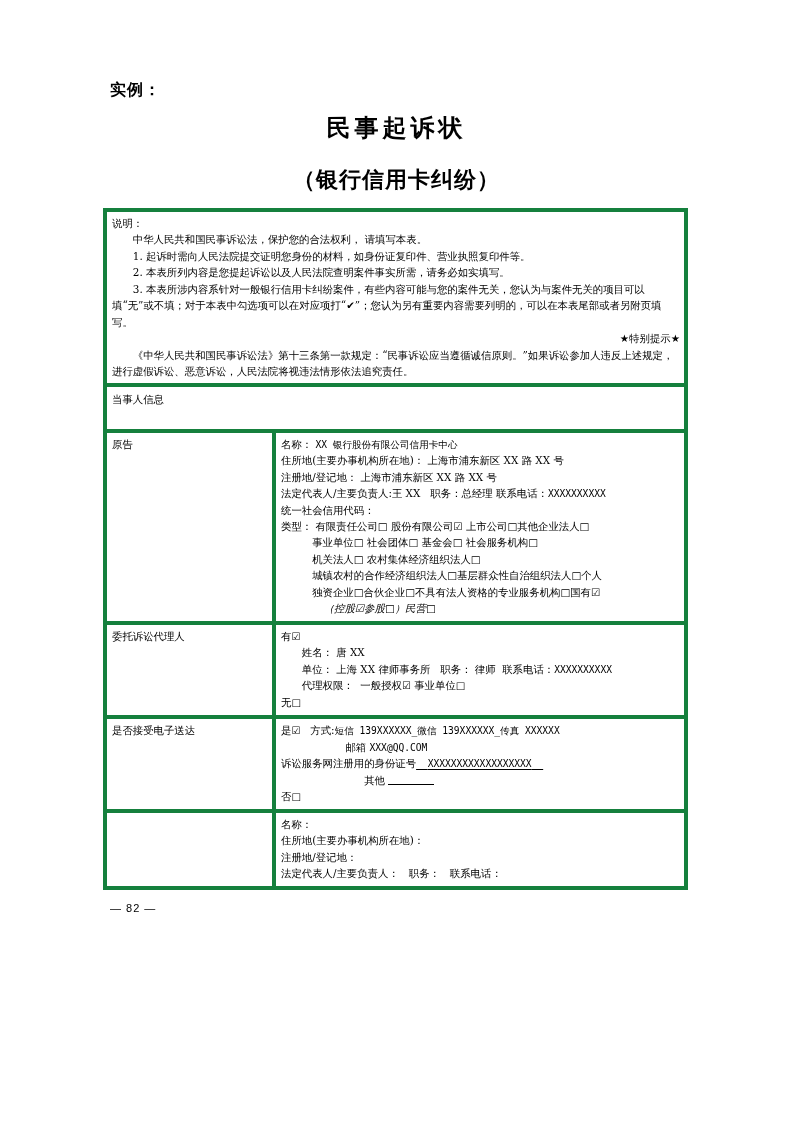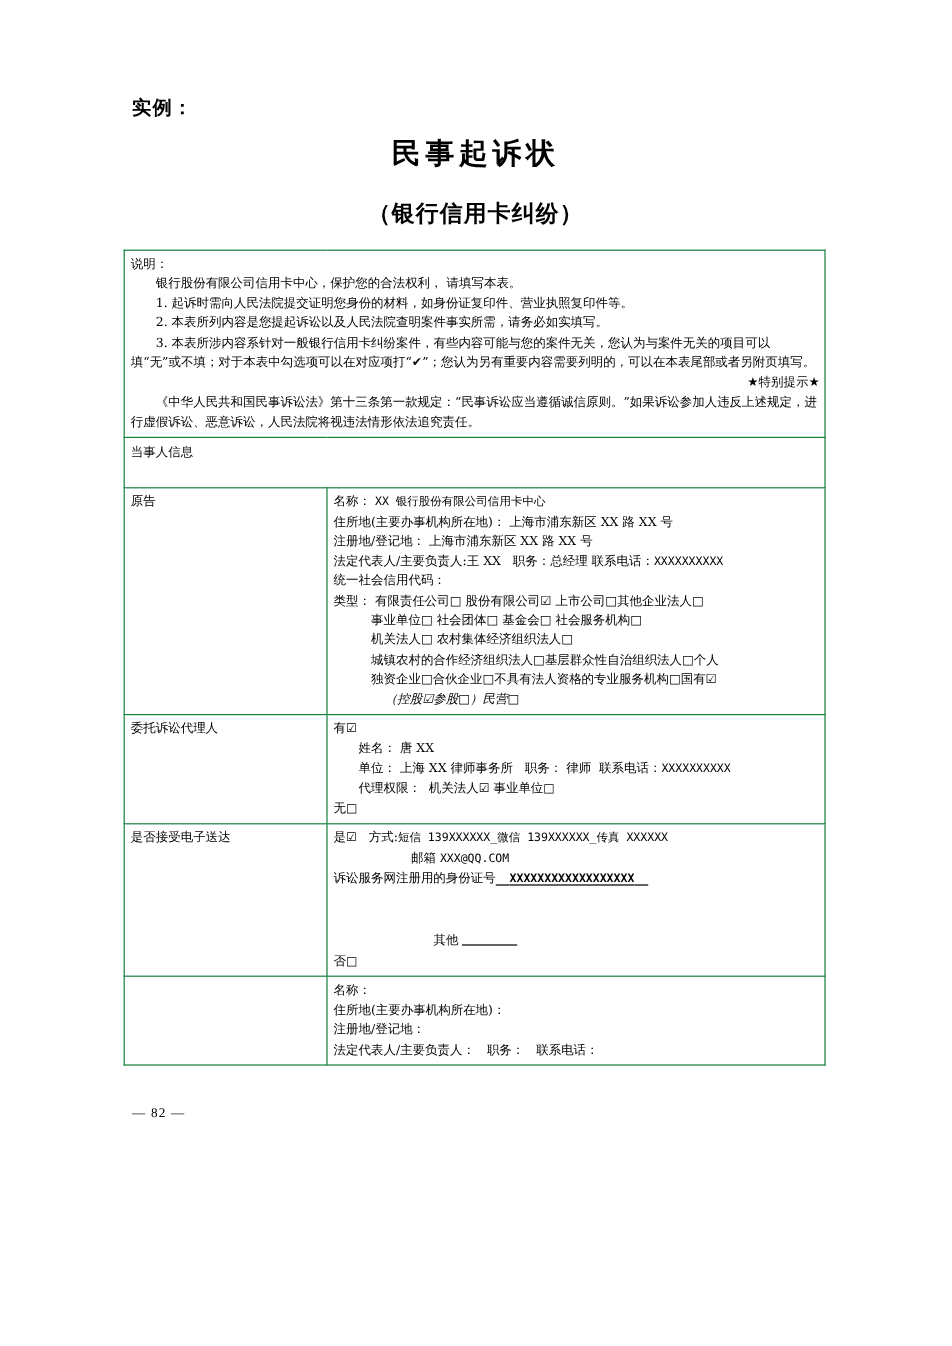--- a/index.html
+++ b/index.html
@@ -15,61 +15,61 @@
   .example-label{
     position:absolute; left:110px; top:80px;
     font-size:16px; font-weight:700; letter-spacing:1px;
   }
   .doc-title{
     position:absolute; left:0; top:112px; width:793px;
     text-align:center; font-size:24px; font-weight:700; letter-spacing:4px;
   }
   .doc-subtitle{
     position:absolute; left:0; top:165px; width:793px;
-    text-align:center; font-size:19px; font-weight:700; letter-spacing:1px;
+    text-align:center; font-size:22px; font-weight:700; letter-spacing:1px;
   }
 
   .form-table{
     position:absolute; left:103px; top:208px;
     width:585px;
     border-collapse:collapse;
     table-layout:fixed;
   }
   .form-table td{
-    border:1px solid #15803d;
+    border:4px solid #15803d;
     vertical-align:top;
     padding:3px 4px 4px 5px;
     font-size:10.4px;
     line-height:1.58;
   }
   .col-label{width:169px;}
   .notes-cell{padding:4px 6px 5px 6px; line-height:1.62;}
   .notes-cell p{margin:0;}
   .indent-1{text-indent:2em;}
   .indent-star{text-indent:2em;}
   .label-mid{vertical-align:middle;margin-top:41px;}
   .row-partyinfo td{padding:4px 4px 21px 5px;}
 
   .ln{margin:0;white-space:nowrap;}
   .ind-2{padding-left:2.0em;}
   .ind-3{padding-left:3.0em;}
   .ind-4{padding-left:4.1em;font-style:italic;}
   .ind-5{padding-left:6.2em;}
-  .ind-6{padding-left:8.0em;margin-top:36px;}
+  .ind-6{padding-left:8.0em;}
 
   .cb{font-family:"DejaVu Sans",sans-serif;font-size:10px;}
   .ascii{font-family:"DejaVu Sans Mono","Liberation Mono",monospace;font-size:9.6px;letter-spacing:0px;}
-  .uline{text-decoration:underline;text-underline-offset:2px;font-weight:bold;}
+  .uline{text-decoration:underline;text-underline-offset:2px;}
   .blank-u{display:inline-block;min-width:46px;border-bottom:1.2px solid #000;height:10px;vertical-align:-1px;}
   .star{font-family:"DejaVu Sans",sans-serif;text-align:right;}
 
   .footer{
-    position:absolute; left:110px; top:922px;
+    position:absolute; left:110px; top:902px;
     font-size:11px; letter-spacing:1px;
-    font-family:Liberation Serif, serif;
+    font-family:Liberation Sans, sans-serif;
   }
 </style>
 </head>
 <body>
 
 <div class="page">
 
   <div class="example-label">实例：</div>
   <div class="doc-title">民事起诉状</div>
   <div class="doc-subtitle">（银行信用卡纠纷）</div>
@@ -77,21 +77,21 @@
   <table class="form-table">
     <colgroup>
       <col class="col-label">
       <col>
     </colgroup>
 
     <tbody>
         <tr>
       <td colspan="2" class="notes-cell">
         <p>说明：</p>
-        <p class="indent-1">银行股份有限公司信用卡中心，保护您的合法权利， 请填写本表。</p>
+        <p class="indent-1">中华人民共和国民事诉讼法，保护您的合法权利， 请填写本表。</p>
         <p class="indent-1">1. 起诉时需向人民法院提交证明您身份的材料，如身份证复印件、营业执照复印件等。</p>
         <p class="indent-1">2. 本表所列内容是您提起诉讼以及人民法院查明案件事实所需，请务必如实填写。</p>
         <p class="indent-1">3. 本表所涉内容系针对一般银行信用卡纠纷案件，有些内容可能与您的案件无关，您认为与案件无关的项目可以填“无”或不填；对于本表中勾选项可以在对应项打“✔”；您认为另有重要内容需要列明的，可以在本表尾部或者另附页填写。</p>
         <p class="indent-star star">★特别提示★</p>
         <p class="indent-1">《中华人民共和国民事诉讼法》第十三条第一款规定：“民事诉讼应当遵循诚信原则。”如果诉讼参加人违反上述规定，进行虚假诉讼、恶意诉讼，人民法院将视违法情形依法追究责任。</p>
       </td>
     </tr>
 
     <tr class="row-partyinfo">
       <td colspan="2">当事人信息</td>
@@ -139,21 +139,21 @@
         </p>
         <p class="ln ind-2">
           <span>单位：</span>
           <span>上海 XX 律师事务所</span>&nbsp;&nbsp;
           <span>职务：</span>
           <span>律师</span>&nbsp;
           <span>联系电话：</span><span class="ascii">XXXXXXXXXX</span>
         </p>
         <p class="ln ind-2">
           <span>代理权限：</span>&nbsp;
-          <span>机关法人</span><span class="cb">☑</span>
+          <span>一般授权</span><span class="cb">☑</span>
           <span>事业单位</span><span class="cb">□</span>
         </p>
         <p class="ln">
           <span>无</span><span class="cb">□</span>
         </p>
       </td>
     </tr>
 
 
     <tr>

